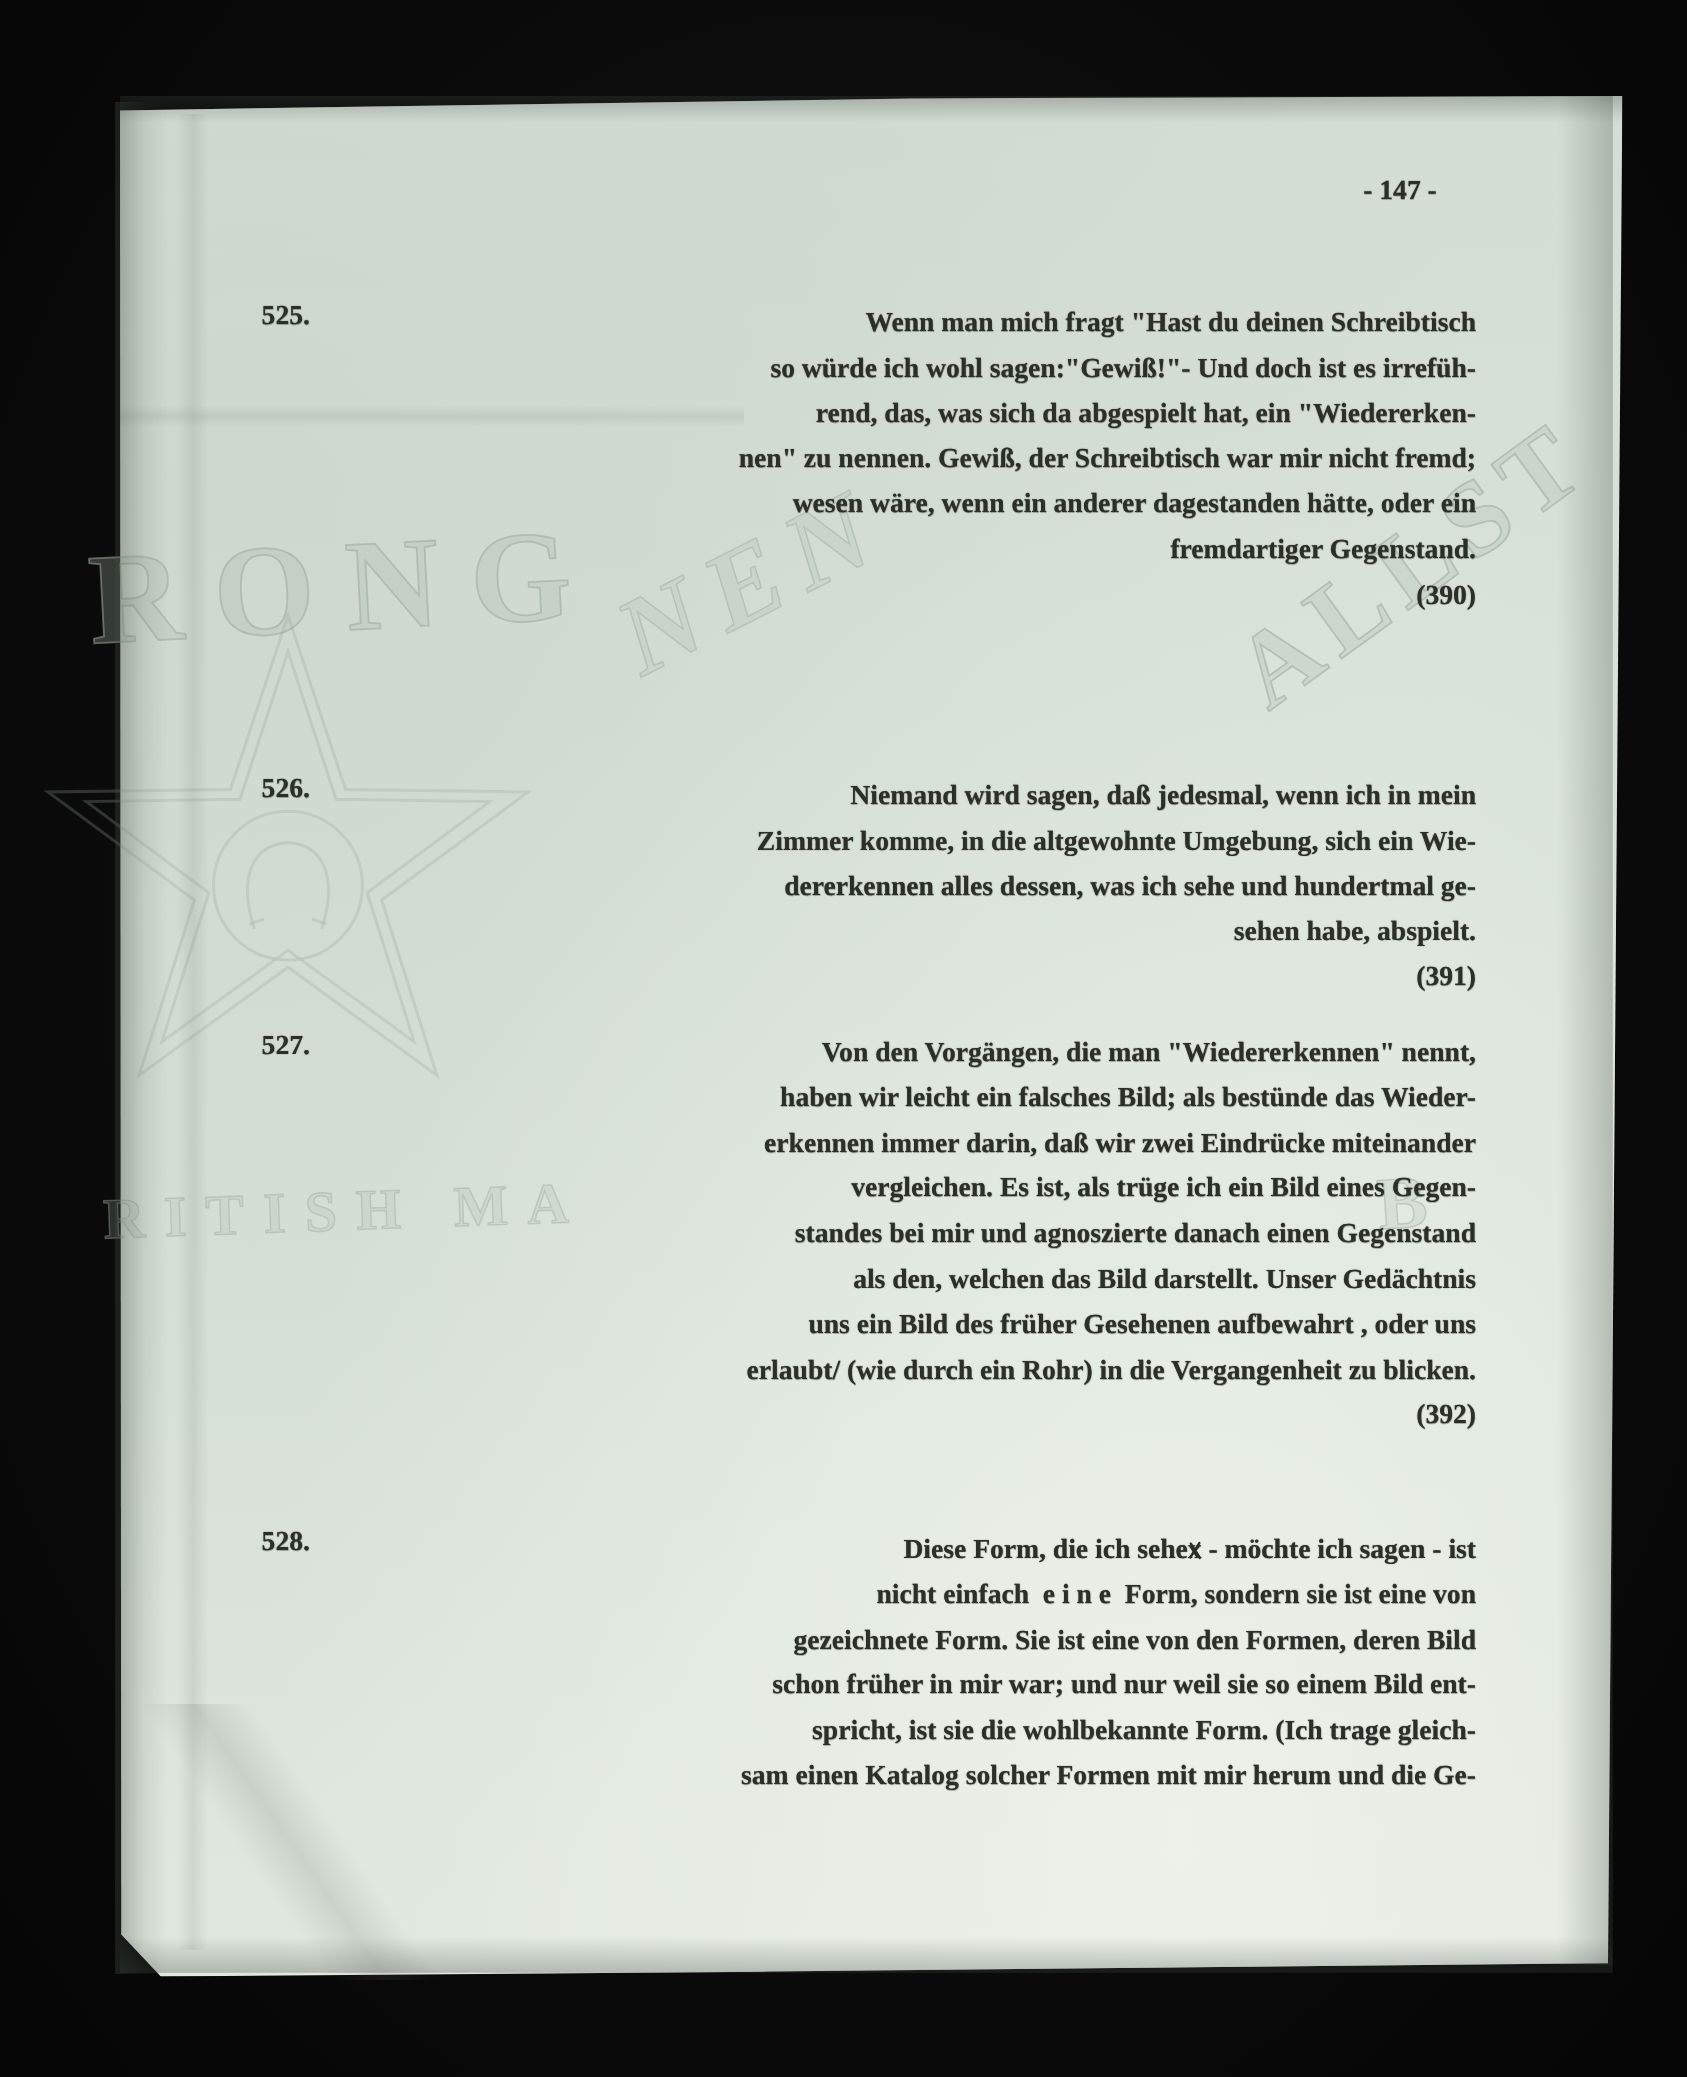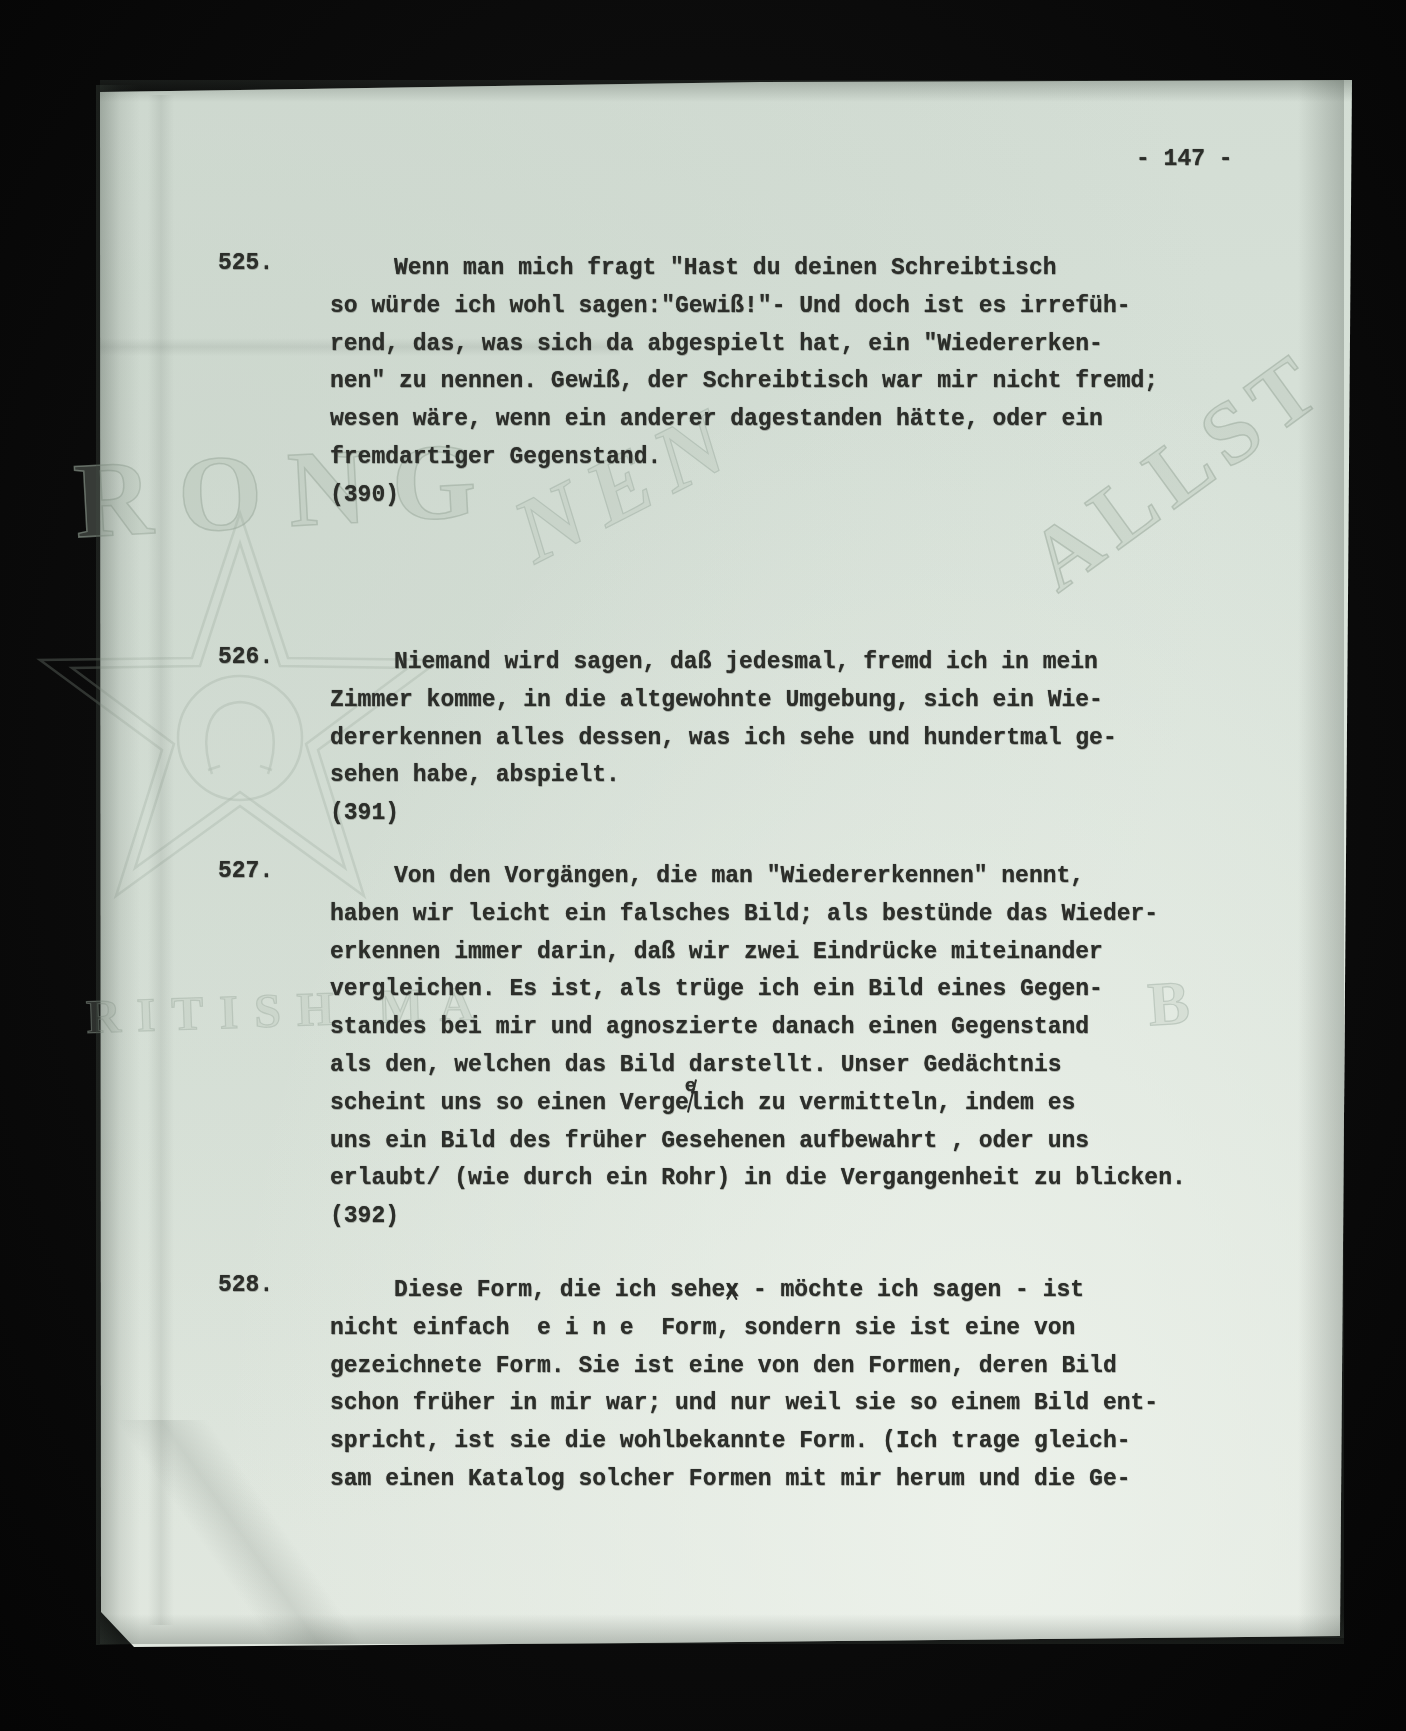--- a/index.html
+++ b/index.html
@@ -46,23 +46,24 @@
     transform:rotate(-27deg);color:rgba(172,186,174,.22);-webkit-text-stroke:1.2px rgba(154,169,157,.45);}
   #wm-right{left:1008px;top:420px;font-size:88px;letter-spacing:10px;transform:rotate(-36deg);}
   #wm-bottom-left{left:86px;top:982px;font-size:48px;letter-spacing:16px;transform:rotate(-2deg);
     color:rgba(172,186,174,.22);-webkit-text-stroke:1.2px rgba(154,169,157,.42);}
   #wm-bottom-right{left:1148px;top:968px;font-size:62px;transform:rotate(-4deg);
     color:rgba(172,186,174,.22);-webkit-text-stroke:1.2px rgba(154,169,157,.45);}
   #wm-star{position:absolute;left:30px;top:498px;pointer-events:none;opacity:.5;}
   
   .typed{
     position:absolute;z-index:3;
-    font-family:Liberation Mono, monospace;
+    font-family:Liberation Serif, serif;
     font-weight:700;font-size:23px;color:#2c2e2a;
     text-shadow:0 0 1px rgba(38,40,36,.65), 0.4px 0.6px 0 rgba(38,40,36,.25);
+    text-align:right;
   }
   .section{left:330px;width:900px;}
   .line{height:37.8px;line-height:37.8px;white-space:pre;position:relative;}
   .line.indent{padding-left:64px;}
   .section-number{position:absolute;left:-112px;top:0;}
   
   .ovx{position:relative;display:inline-block;}
   .ovx::before,.ovx::after{
     content:"";position:absolute;left:-2px;right:-2px;top:50%;height:2.4px;
     background:#2c2e2a;border-radius:1px;}
@@ -107,36 +108,35 @@
     <div class="line">so würde ich wohl sagen:"Gewiß!"- Und doch ist es irrefüh-</div>
     <div class="line">rend, das, was sich da abgespielt hat, ein "Wiedererken-</div>
     <div class="line">nen" zu nennen. Gewiß, der Schreibtisch war mir nicht fremd;</div>
     <div class="line">wesen wäre, wenn ein anderer dagestanden hätte, oder ein</div>
     <div class="line">fremdartiger Gegenstand.</div>
     <div class="line">(390)</div>
   </div>
 
   <div class="typed section" style="top:644px">
     <span class="section-number">526.</span>
-    <div class="line indent">Niemand wird sagen, daß jedesmal, fremd ich in mein</div>
+    <div class="line indent">Niemand wird sagen, daß jedesmal, wenn ich in mein</div>
     <div class="line">Zimmer komme, in die altgewohnte Umgebung, sich ein Wie-</div>
     <div class="line">dererkennen alles dessen, was ich sehe und hundertmal ge-</div>
     <div class="line">sehen habe, abspielt.</div>
     <div class="line">(391)</div>
   </div>
 
   <div class="typed section" style="top:858px">
     <span class="section-number">527.</span>
     <div class="line indent">Von den Vorgängen, die man "Wiedererkennen" nennt,</div>
     <div class="line">haben wir leicht ein falsches Bild; als bestünde das Wieder-</div>
     <div class="line">erkennen immer darin, daß wir zwei Eindrücke miteinander</div>
     <div class="line">vergleichen. Es ist, als trüge ich ein Bild eines Gegen-</div>
     <div class="line">standes bei mir und agnoszierte danach einen Gegenstand</div>
     <div class="line">als den, welchen das Bild darstellt. Unser Gedächtnis</div>
-    <div class="line"><span>scheint uns so einen Verge</span><span class="slashed strike-host"><span class="sup-ins">e</span><span>l</span></span><span>ich zu vermitteln, indem es</span></div>
     <div class="line">uns ein Bild des früher Gesehenen aufbewahrt , oder uns</div>
     <div class="line">erlaubt/ (wie durch ein Rohr) in die Vergangenheit zu blicken.</div>
     <div class="line">(392)</div>
   </div>
 
   <div class="typed section" style="top:1272px">
     <span class="section-number">528.</span>
     <div class="line indent"><span>Diese Form, die ich sehe</span><span class="ovx">x</span><span> - möchte ich sagen - ist</span></div>
     <div class="line">nicht einfach  e i n e  Form, sondern sie ist eine von</div>
     <div class="line">gezeichnete Form. Sie ist eine von den Formen, deren Bild</div>

